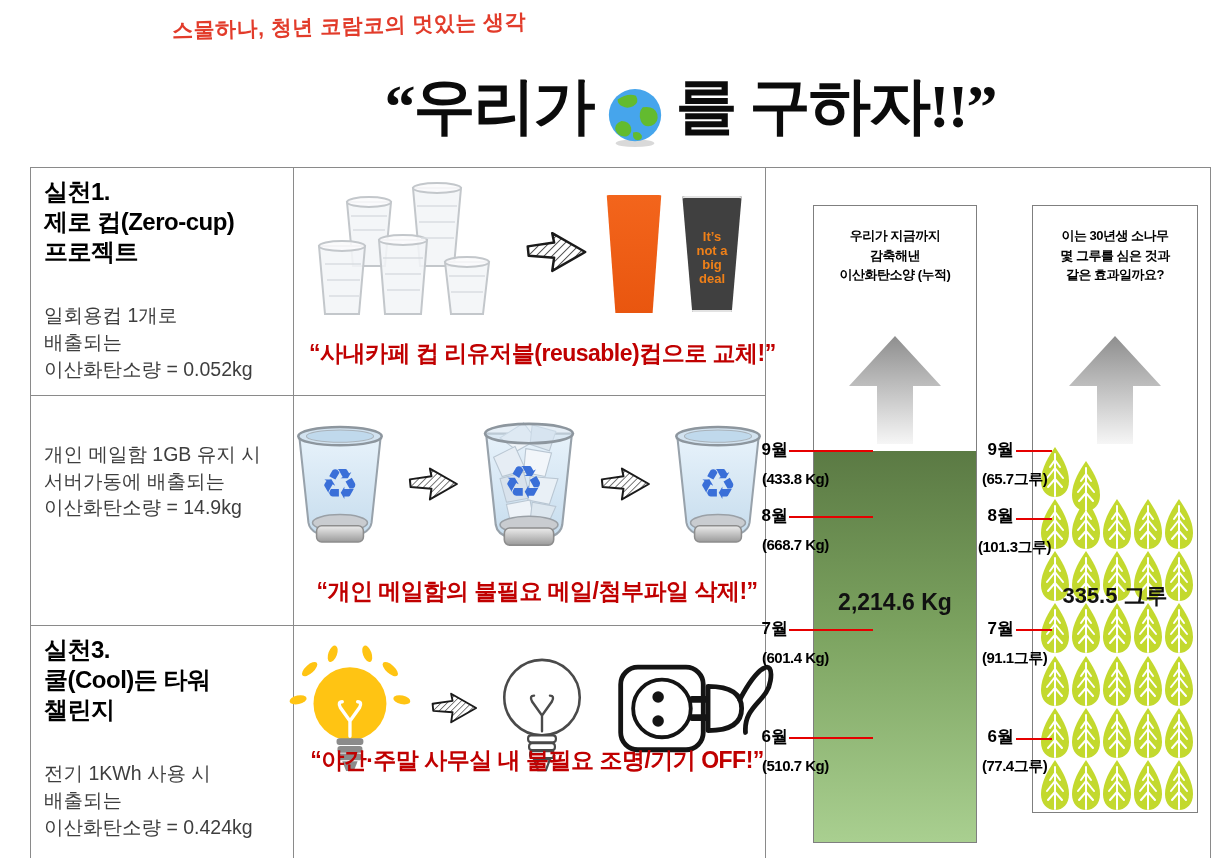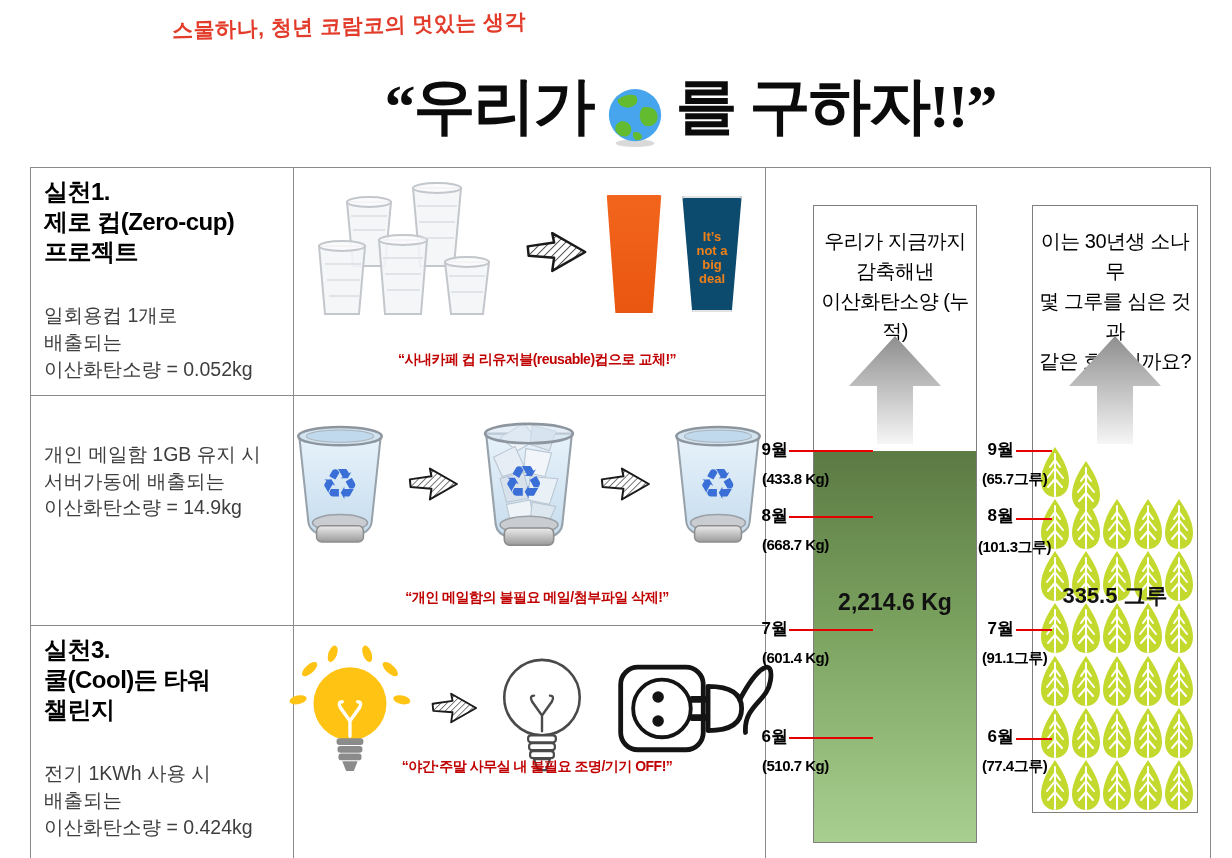--- a/index.html
+++ b/index.html
@@ -16,35 +16,35 @@
             font-size:62px;letter-spacing:-2px;white-space:nowrap;color:#0b0b0b;}
 
   
   .tline{background:#8a8a8a;}
   .cell{box-sizing:border-box;}
   .textcell{left:30px;width:263px;padding:10px 14px;}
   .ptitle{font-weight:bold;font-size:24px;line-height:1.24;white-space:pre-line;letter-spacing:-0.5px;}
   .pdetail{margin-top:36px;font-size:19.5px;line-height:1.37;color:#3e3e3e;white-space:pre-line;}
   .artcell{left:293px;width:472px;}
   .artrow{position:absolute;left:0;right:0;display:flex;align-items:center;justify-content:center;}
-  .caption{position:absolute;left:16px;right:0;text-align:center;font-weight:bold;font-size:14px;
+  .caption{position:absolute;left:16px;right:0;text-align:center;font-weight:bold;font-size:23px;
            color:#c00000;white-space:nowrap;letter-spacing:-0.5px;}
 
   
   .cupOrange{width:62px;height:118px;background:linear-gradient(180deg,#f3651c,#e9560f);
              clip-path:polygon(6% 0,94% 0,80% 100%,20% 100%);border-radius:6px;}
-  .cupWhite{position:relative;width:66px;height:116px;background:#0c4a6e;
+  .cupWhite{position:relative;width:66px;height:116px;background:#404040;
             clip-path:polygon(5% 0,95% 0,80% 100%,20% 100%);
             box-shadow:inset 0 0 0 2px #e3e3e3;border-radius:6px;}
   .cupWhite .cuptext{position:absolute;top:34px;left:0;right:0;text-align:center;
             font-weight:bold;font-size:13px;line-height:1.08;color:#f08018;}
 
   
   .chartbox{box-sizing:border-box;border:1px solid #7f7f7f;background:#fff;}
-  .chead{padding-top:20px;text-align:center;font-weight:normal;font-size:20px;line-height:1.5;
+  .chead{padding-top:20px;text-align:center;font-weight:bold;font-size:13px;line-height:1.5;
          white-space:pre-line;letter-spacing:-0.5px;}
   .uparrow{position:absolute;left:50%;transform:translateX(-50%);top:128px;}
   .greenbar{position:absolute;left:0;right:0;top:245px;bottom:0;
             background:linear-gradient(180deg,#5b7a44 0%,#7ba25f 45%,#a9cf90 100%);}
   .bartotal{position:absolute;left:0;right:0;top:138px;text-align:center;
             font-weight:bold;font-size:23px;color:#111;}
   .mlabel{position:absolute;font-weight:bold;font-size:17px;text-align:right;z-index:5;}
   .mvalue{position:absolute;font-weight:bold;font-size:15px;white-space:nowrap;z-index:5;letter-spacing:-0.5px;}
   .tick{position:absolute;height:2px;background:#e60000;z-index:4;}
   #leaf-layer{position:absolute;left:7px;right:3px;top:240px;bottom:1px;display:flex;

